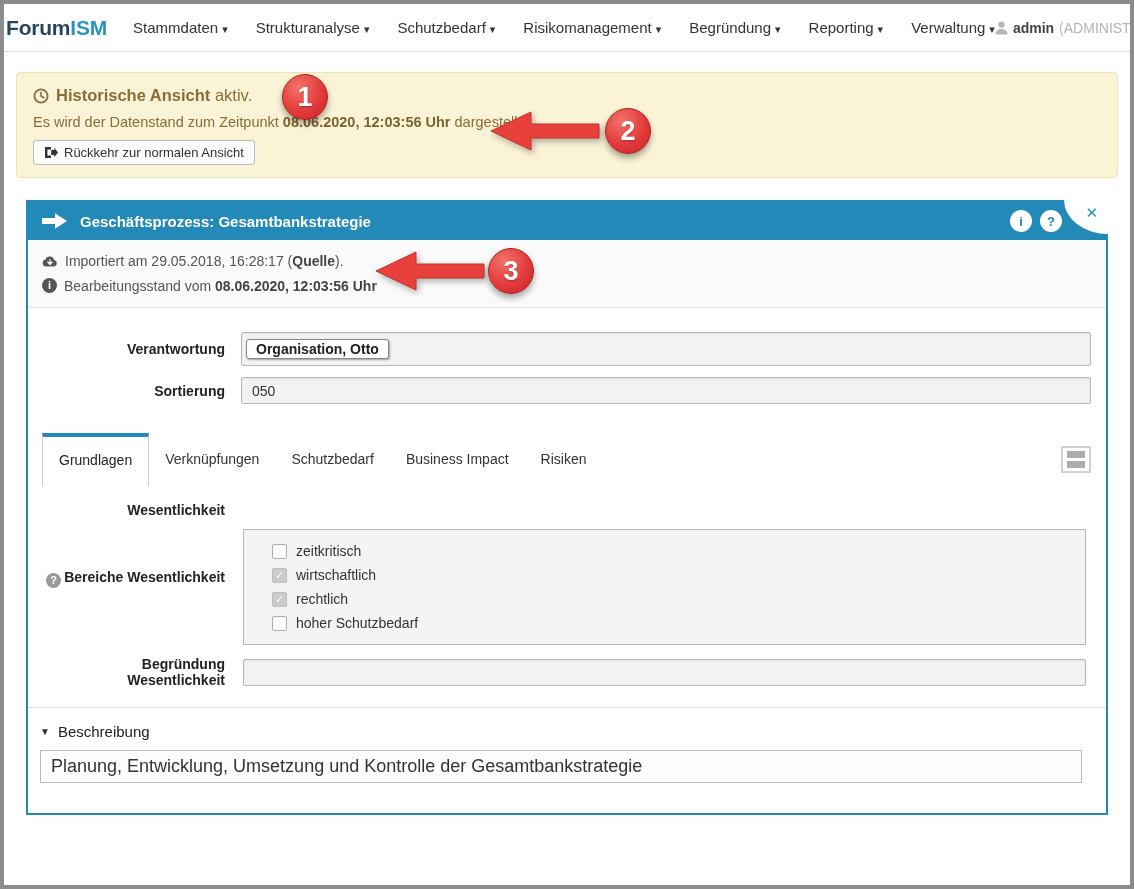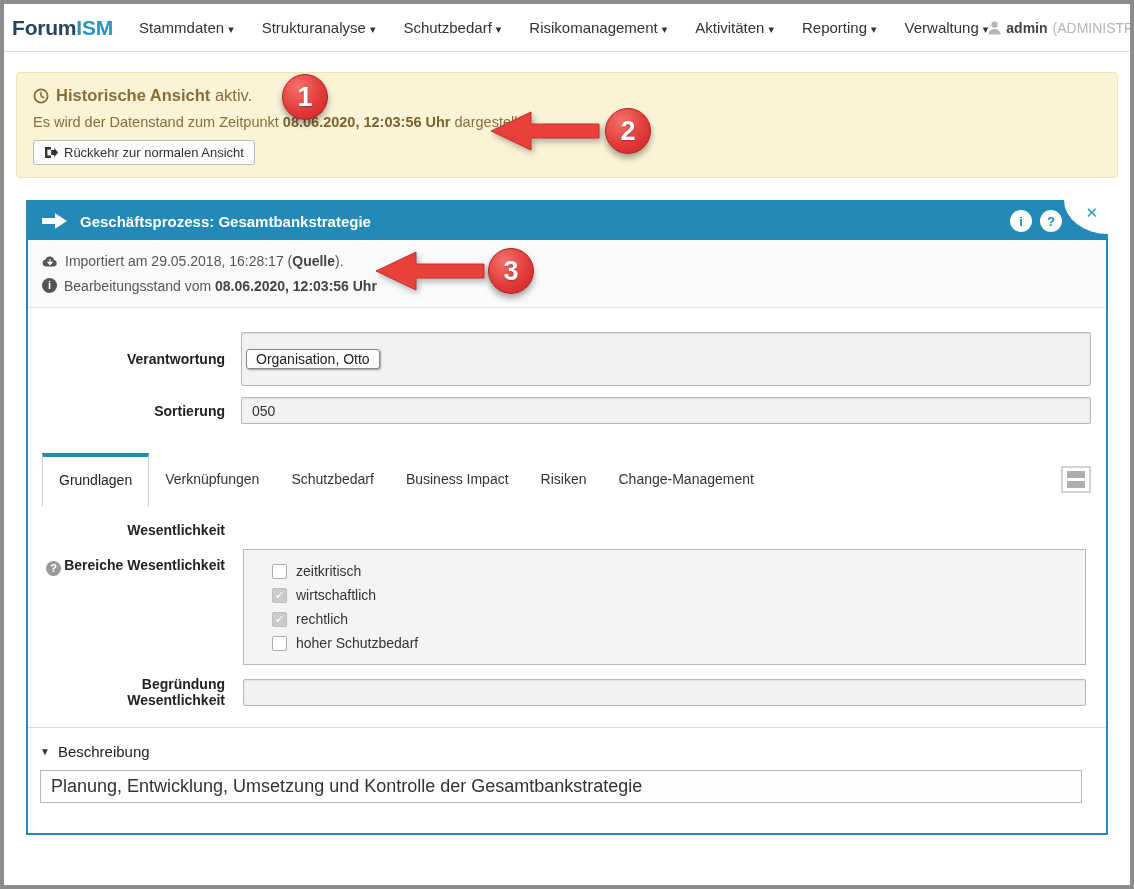--- a/index.html
+++ b/index.html
@@ -12,21 +12,21 @@
     border: 4px solid #8c8c8c;
     background: #fff;
     overflow: hidden;
     display: flex; flex-direction: column;
   }
 
   
   .navbar {
     height: 48px; flex: 0 0 48px;
     display: flex; align-items: center;
-    padding: 0 8px;
+    padding: 0 2px;
     border-bottom: 1px solid #ddd;
     background: #fff;
   }
   .brand { font-size: 21px; font-weight: bold; margin-right: 26px; letter-spacing: -0.2px; }
   .brand .b1 { color: #25455e; }
   .brand .b2 { color: #2b93c0; }
   .menu { display: flex; align-items: center; gap: 28px; text-align: center; }
   .menu-item { font-size: 15px; color: #333; cursor: pointer; white-space: nowrap; }
   .caret { font-size: 11px; color: #333; margin-left: 4px; }
   .nav-right { margin-left: auto; display: flex; align-items: center; gap: 14px; }
@@ -116,21 +116,21 @@
     background: #f2f2f2;
     border: 1px solid #b7b7b7;
     border-radius: 2px;
     box-shadow: inset 0 1px 2px rgba(0,0,0,0.07);
     min-height: 27px;
     padding: 4px 10px;
     font-size: 14px; color: #333;
     display: flex; align-items: center;
   }
   .input-box.bold { font-weight: bold; }
-  .chip-box { padding: 16px 4px; }
+  .chip-box { padding: 6px 4px; font-weight: bold; }
   .chip {
     background: #fdfdfd;
     border: 1px solid #888;
     border-radius: 3px;
     box-shadow: 1px 1px 2px rgba(0,0,0,0.35);
     padding: 1px 9px;
     font-size: 14px; color: #222;
     display: inline-block;
     cursor: pointer;
   }
@@ -218,21 +218,21 @@
 
   <header class="navbar">
     <div class="brand">
       <span class="b1">Forum</span><span class="b2">ISM</span>
     </div>
     <nav class="menu">
       <span class="menu-item"><span>Stammdaten</span><span class="caret">▾</span></span>
       <span class="menu-item"><span>Strukturanalyse</span><span class="caret">▾</span></span>
       <span class="menu-item"><span>Schutzbedarf</span><span class="caret">▾</span></span>
       <span class="menu-item"><span>Risikomanagement</span><span class="caret">▾</span></span>
-      <span class="menu-item"><span>Aktivitäten</span><span class="caret">▾</span></span>
+      <span class="menu-item"><span>Begründung</span><span class="caret">▾</span></span>
       <span class="menu-item"><span>Reporting</span><span class="caret">▾</span></span>
       <span class="menu-item"><span>Verwaltung</span><span class="caret">▾</span></span>
     </nav>
     <div class="nav-right">
       <div class="user-menu">
         <svg class="icon-svg" width="13" height="14" viewBox="0 0 13 14">
             <circle cx="6.5" cy="3.6" r="3.2" fill="#b5b5b5"></circle>
             <path d="M0.5 13.5c0-3.4 2.7-5.4 6-5.4s6 2 6 5.4z" fill="#b5b5b5"></path>
           </svg>
         <span class="user-name">admin</span>
@@ -316,34 +316,33 @@
           </div>
         </div>
       </div>
 
       <div class="tabs-row">
         <span class="tab active">Grundlagen</span>
         <span class="tab">Verknüpfungen</span>
         <span class="tab">Schutzbedarf</span>
         <span class="tab">Business Impact</span>
         <span class="tab">Risiken</span>
-        <span class="tab">Change-Management</span>
         <span class="layout-toggle">
             <i></i>
             <i></i>
           </span>
       </div>
 
       <div class="tab-content">
         <div class="form-row">
           <label class="form-label">Wesentlichkeit</label>
         </div>
 
         <div class="form-row row-top">
-          <label class="form-label label-wrap" style="padding-top:6px;">
+          <label class="form-label label-wrap" style="padding-top:6px;margin-top:32px;">
             <span style="width:15px;height:15px;border-radius:50%;background:#999;color:#fff;font-size:11px;font-weight:bold;display:inline-flex;align-items:center;justify-content:center;vertical-align:-2px;margin-right:3px;">?</span><span>Bereiche Wesentlichkeit</span>
           </label>
           <div class="form-field">
             <div class="check-group">
               <div class="check-row">
                 <span class="cb"></span>
                 <span>zeitkritisch</span>
               </div>
               <div class="check-row">
                 <span class="cb checked">

